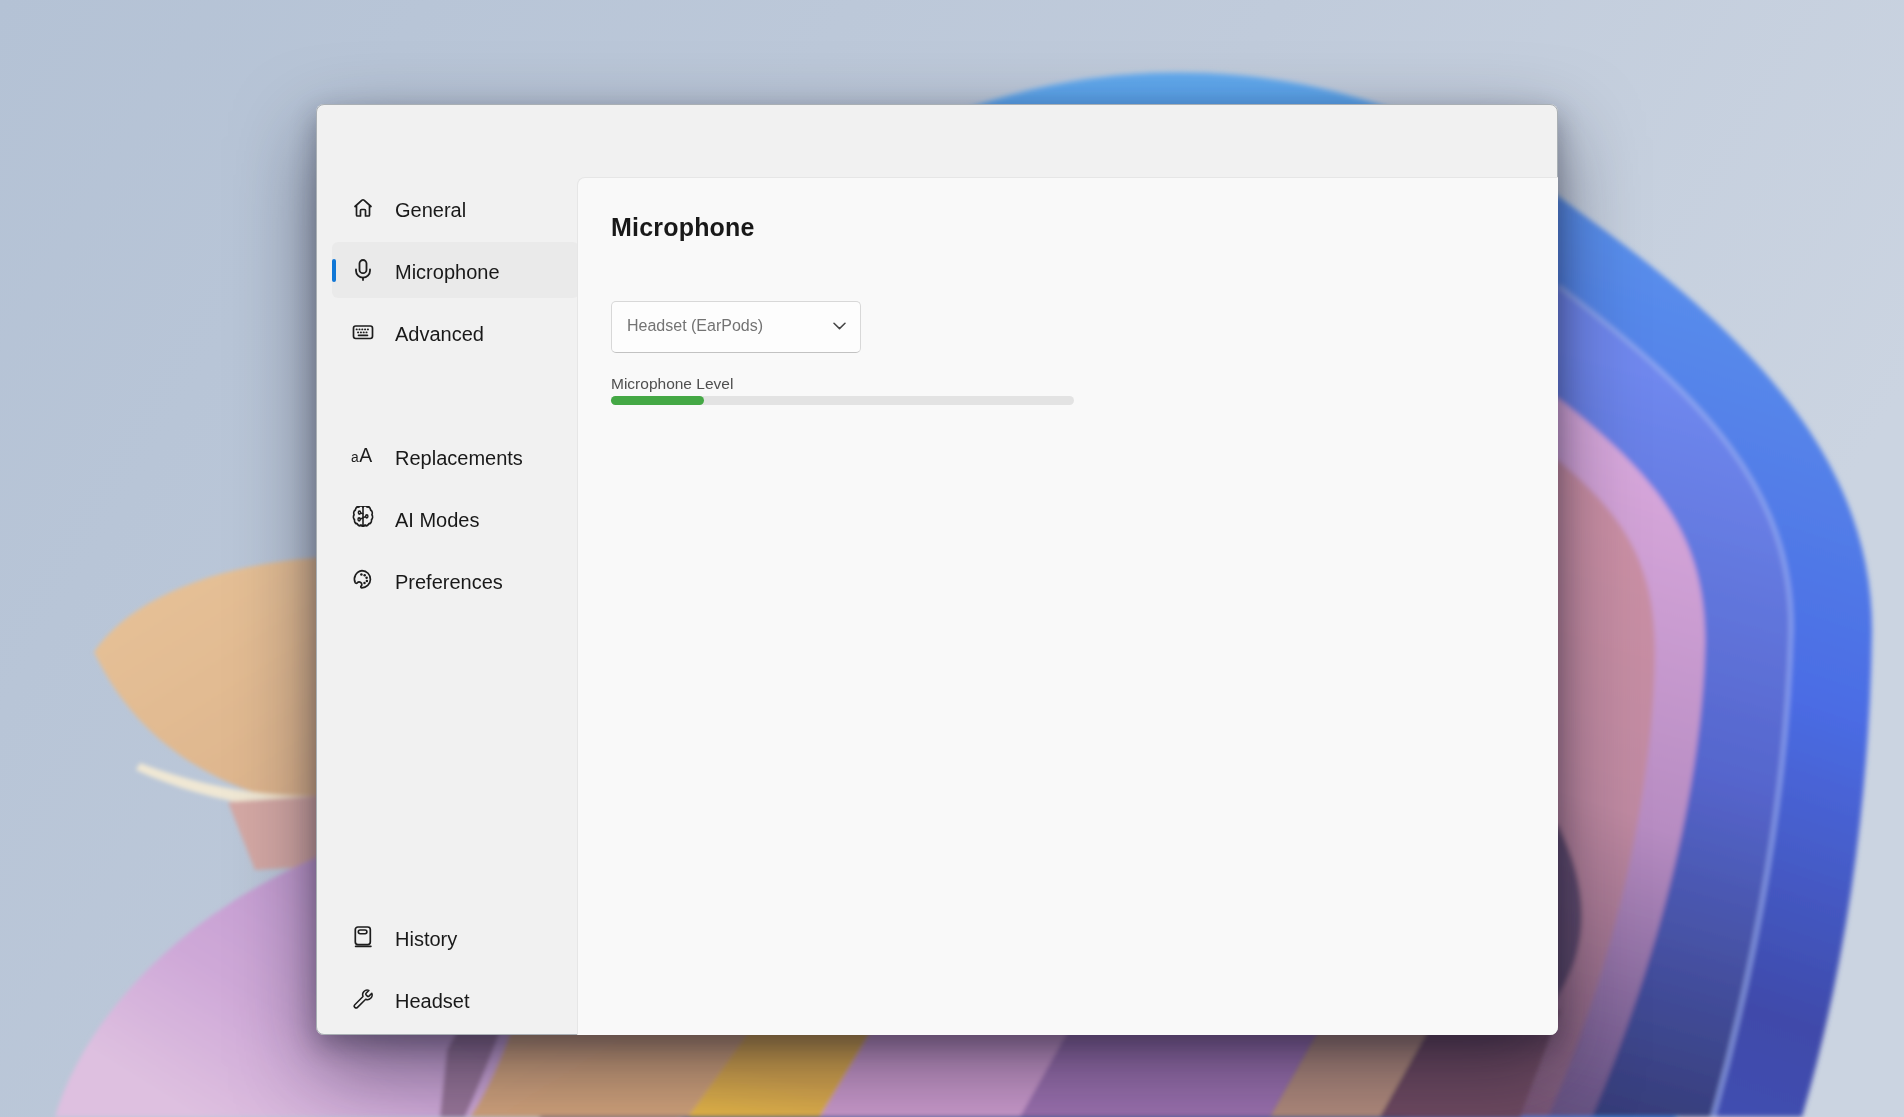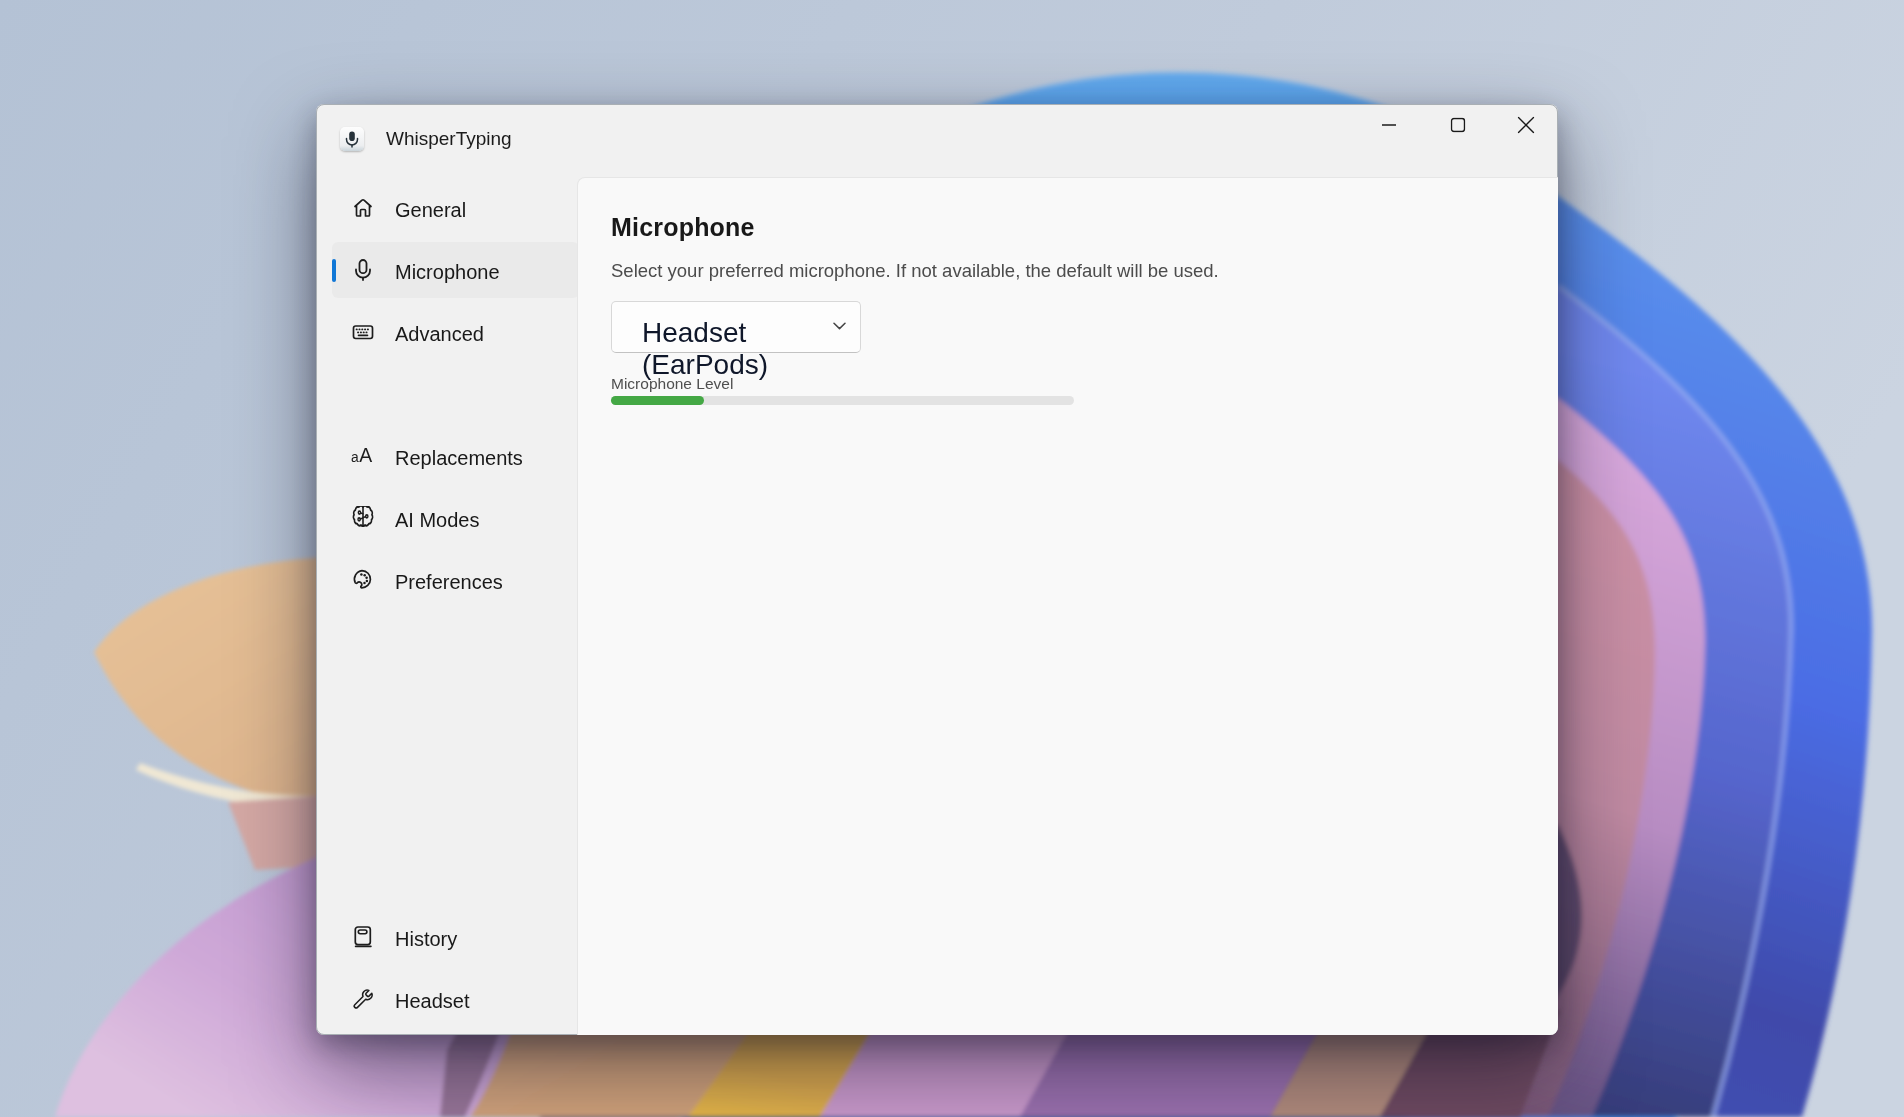--- a/index.html
+++ b/index.html
@@ -43,21 +43,21 @@
     position:absolute; left:261px; top:73px; width:981px; height:858px;
     background:#f9f9f9; border-top-left-radius:8px;
     border-top:1px solid #e6e6e6; border-left:1px solid #e6e6e6;
   }
   h1 { position:absolute; left:33px; top:35px; font-size:25px; font-weight:700; color:#191919; letter-spacing:0.2px; }
   .desc { position:absolute; left:33px; top:82px; font-size:18.5px; color:#4c4c4c; }
   .combo {
     position:absolute; left:33px; top:123px; width:250px; height:52px;
     background:#fdfdfd; border:1px solid #d8d8d8; border-bottom-color:#c2c2c2; border-radius:5px;
   }
-  .combo .val { position:absolute; left:30px; top:15px; font-size:28px; color:#0f172a; }
+  .combo .val { position:absolute; left:15px; top:15px; font-size:16px; color:#737373; }
   .combo svg { position:absolute; right:14px; top:20px; }
   .lvlabel { position:absolute; left:33px; top:197px; font-size:15.5px; color:#4f4f4f;text-align:center; }
   .track { position:absolute; left:33px; top:218px; width:463px; height:9px; border-radius:4.5px; background:#e3e3e3; }
   .fill { position:absolute; left:0; top:0; width:93px; height:9px; border-radius:4.5px; background:#44a845; }
 </style>
 </head>
 <body>
 <div class="stage">
 <svg class="wall" width="1904" height="1117" viewBox="0 0 1904 1117">
   <defs>
@@ -136,45 +136,20 @@
     <path d="M 94 652 C 130 598 220 562 330 557 L 800 540 L 800 1117 L 430 1117 C 395 1010 352 880 332 812 C 260 800 150 770 94 652 Z" fill="url(#cream)"></path>
     <path d="M 140 763 C 230 797 300 798 345 795 L 348 810 C 280 814 200 800 136 770 Z" fill="#f4ead4" opacity="0.92"></path>
     <path d="M 228 802 L 332 795 L 340 865 L 255 870 Z" fill="#d4a8a4"></path>
     <path d="M 750 1030 L 872 1030 L 820 1117 L 688 1117 Z" fill="url(#gold)"></path>
     <path d="M 55 1117 C 80 1030 170 915 330 852 L 560 850 C 535 970 505 1065 470 1117 Z" fill="url(#lilac)"></path>
     <path d="M 447 1050 C 475 1000 500 940 515 880 L 545 880 C 528 960 495 1050 465 1117 L 440 1117 Z" fill="#8a6888" opacity="0.8"></path>
   </g>
 </svg>
 
 <div class="window">
-  <div class="titlebar">
-    <div class="appicon">
-      <svg width="16" height="18" viewBox="0 0 16 18">
-        <rect x="5.2" y="1.5" width="5.6" height="9.5" rx="2.8" fill="#26323a"></rect>
-        <path d="M 2.5 8.5 L 2.5 9.5 A 5.5 5.5 0 0 0 13.5 9.5 L 13.5 8.5" fill="none" stroke="#26323a" stroke-width="1.5" stroke-linecap="round"></path>
-        <line x1="8" y1="15" x2="8" y2="17" stroke="#26323a" stroke-width="1.5" stroke-linecap="round"></line>
-      </svg>
-    </div>
-    <div class="apptitle">WhisperTyping</div>
-    <div class="ctrl min">
-      <svg width="15" height="2" viewBox="0 0 15 2">
-            <line x1="0.5" y1="1" x2="14.5" y2="1" stroke="#1a1a1a" stroke-width="1.4"></line>
-          </svg>
-    </div>
-    <div class="ctrl max">
-      <svg width="15" height="15" viewBox="0 0 15 15">
-            <rect x="1" y="1" width="13" height="13" rx="2.4" fill="none" stroke="#1a1a1a" stroke-width="1.4"></rect>
-          </svg>
-    </div>
-    <div class="ctrl close">
-      <svg width="17" height="17" viewBox="0 0 17 17">
-            <path d="M1 1 L16 16 M16 1 L1 16" stroke="#1a1a1a" stroke-width="1.4" stroke-linecap="round"></path>
-          </svg>
-    </div>
-  </div>
 
   <div class="nav">
     <div class="navitem" style="top:3px">
       <svg class="ic" width="24" height="24" viewBox="0 0 24 24">
             <path d="M4 10.5 L11 4.2 a1.4 1.4 0 0 1 2 0 L20 10.5 M5.5 9.5 V 19 a1 1 0 0 0 1 1 H9.5 V14.5 a1 1 0 0 1 1-1 h3 a1 1 0 0 1 1 1 V20 H17.5 a1 1 0 0 0 1-1 V9.5" fill="none" stroke="#1d1d1d" stroke-width="1.7" stroke-linecap="round" stroke-linejoin="round"></path>
           </svg>
       <span class="tx">General</span>
     </div>
     <div class="navitem sel" style="top:65px">
       <svg class="ic" width="24" height="24" viewBox="0 0 24 24">
@@ -235,21 +210,20 @@
     <div class="navitem" style="top:794px">
       <svg class="ic" width="24" height="24" viewBox="0 0 24 24">
             <path d="M20.8 6.3 a4.6 4.6 0 0 1 -6.1 5.9 l-8.2 8.2 a1.9 1.9 0 0 1 -2.7 -2.7 l8.2 -8.2 a4.6 4.6 0 0 1 5.9 -6.1 l-2.8 2.8 a1.2 1.2 0 0 0 0 1.7 l1.2 1.2 a1.2 1.2 0 0 0 1.7 0 z" fill="none" stroke="#1d1d1d" stroke-width="1.5" stroke-linejoin="round"></path>
           </svg>
       <span class="tx">Headset</span>
     </div>
   </div>
 
   <div class="content">
     <h1>Microphone</h1>
-    <div class="desc">Select your preferred microphone. If not available, the default will be used.</div>
     <div class="combo">
       <div class="val">Headset (EarPods)</div>
       <svg width="13" height="8" viewBox="0 0 13 8">
             <path d="M1 1.2 L6.5 6.6 L12 1.2" fill="none" stroke="#444" stroke-width="1.5" stroke-linecap="round" stroke-linejoin="round"></path>
           </svg>
     </div>
     <div class="lvlabel">Microphone Level</div>
     <div class="track">
           <div class="fill"></div>
         </div>

